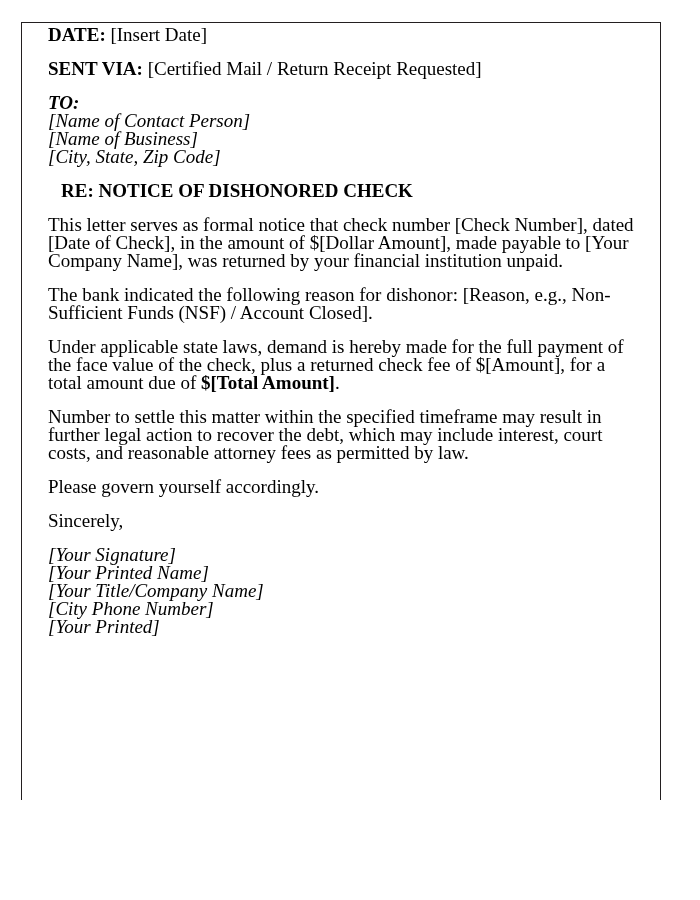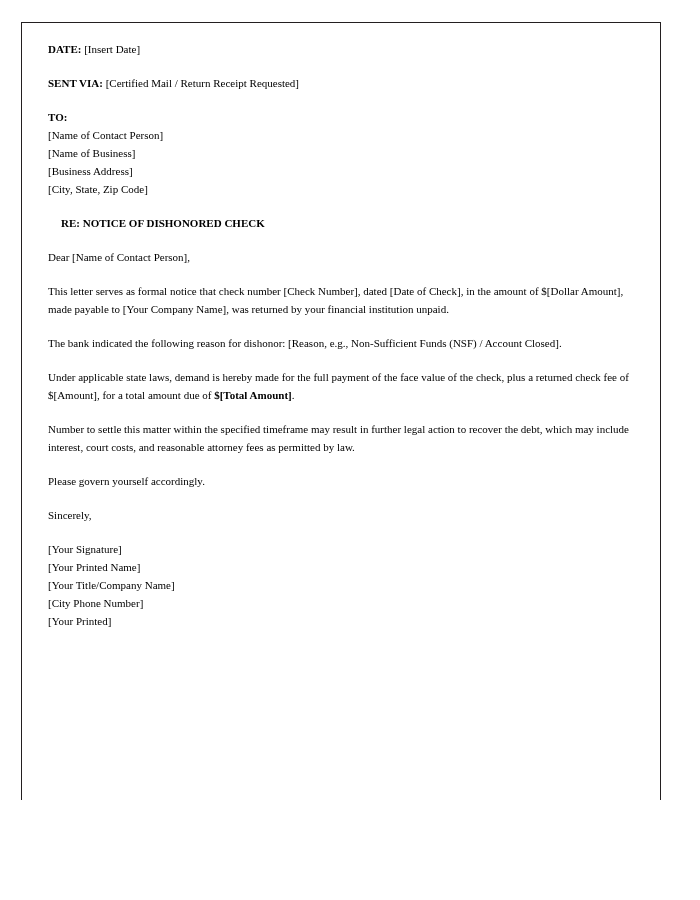--- a/index.html
+++ b/index.html
@@ -26,38 +26,39 @@
     border-left: 1.5px solid #231f20;
     border-top: 1.5px solid #231f20;
     border-right: 1.5px solid #231f20;
     border-bottom: none;
     background: #ffffff;
   }
 
   #letter-body {
     position: absolute;
     left: 26px;
-    top: 17px;
+    top: 3px;
     width: 588px;
-    font-size: 11px;
+    font-size: 19px;
     line-height: 18px;
   }
 
   
   .para {
     margin: 0 0 16px 0;
     text-align: left;
   }
   .para:last-child {
     margin-bottom: 0;
   }
 
   
   .tight-block {
     margin: 0 0 16px 0;
+    font-style: italic;
   }
   .tight-line {
     display: block;
     line-height: 18px;
   }
 
   .label-bold {
     font-weight: bold;
   }
 
@@ -83,27 +84,25 @@
 
     <p class="para">
       <span class="label-bold">SENT VIA:</span>
       <span>[Certified Mail / Return Receipt Requested]</span>
     </p>
 
     <div class="tight-block">
       <span class="tight-line label-bold">TO:</span>
       <span class="tight-line">[Name of Contact Person]</span>
       <span class="tight-line">[Name of Business]</span>
-      <span class="tight-line">[Business Address]</span>
       <span class="tight-line">[City, State, Zip Code]</span>
     </div>
 
     <p class="subject-line">RE: NOTICE OF DISHONORED CHECK</p>
 
-    <p class="para">Dear [Name of Contact Person],</p>
 
     <p class="para">This letter serves as formal notice that check number [Check Number], dated [Date of Check], in the amount of $[Dollar Amount], made payable to [Your Company Name], was returned by your financial institution unpaid.</p>
 
     <p class="para">The bank indicated the following reason for dishonor: [Reason, e.g., Non-Sufficient Funds (NSF) / Account Closed].</p>
 
     <p class="para"><span>Under applicable state laws, demand is hereby made for the full payment of the face value of the check, plus a returned check fee of $[Amount], for a total amount due of </span><span class="emph-bold">$[Total Amount]</span><span>.</span></p>
 
 
     <p class="para">Number to settle this matter within the specified timeframe may result in further legal action to recover the debt, which may include interest, court costs, and reasonable attorney fees as permitted by law.</p>
 

